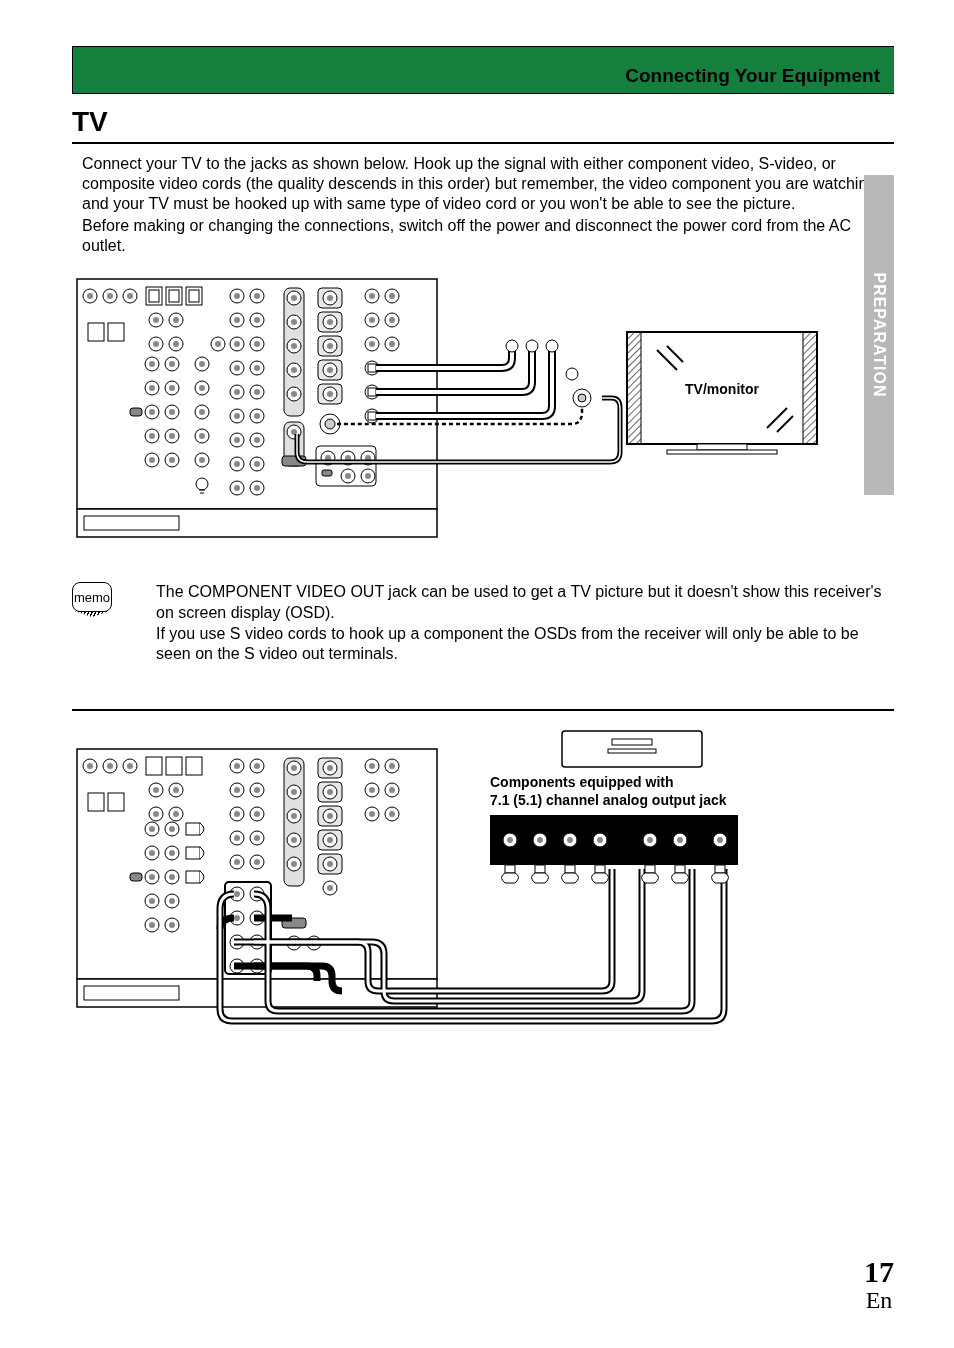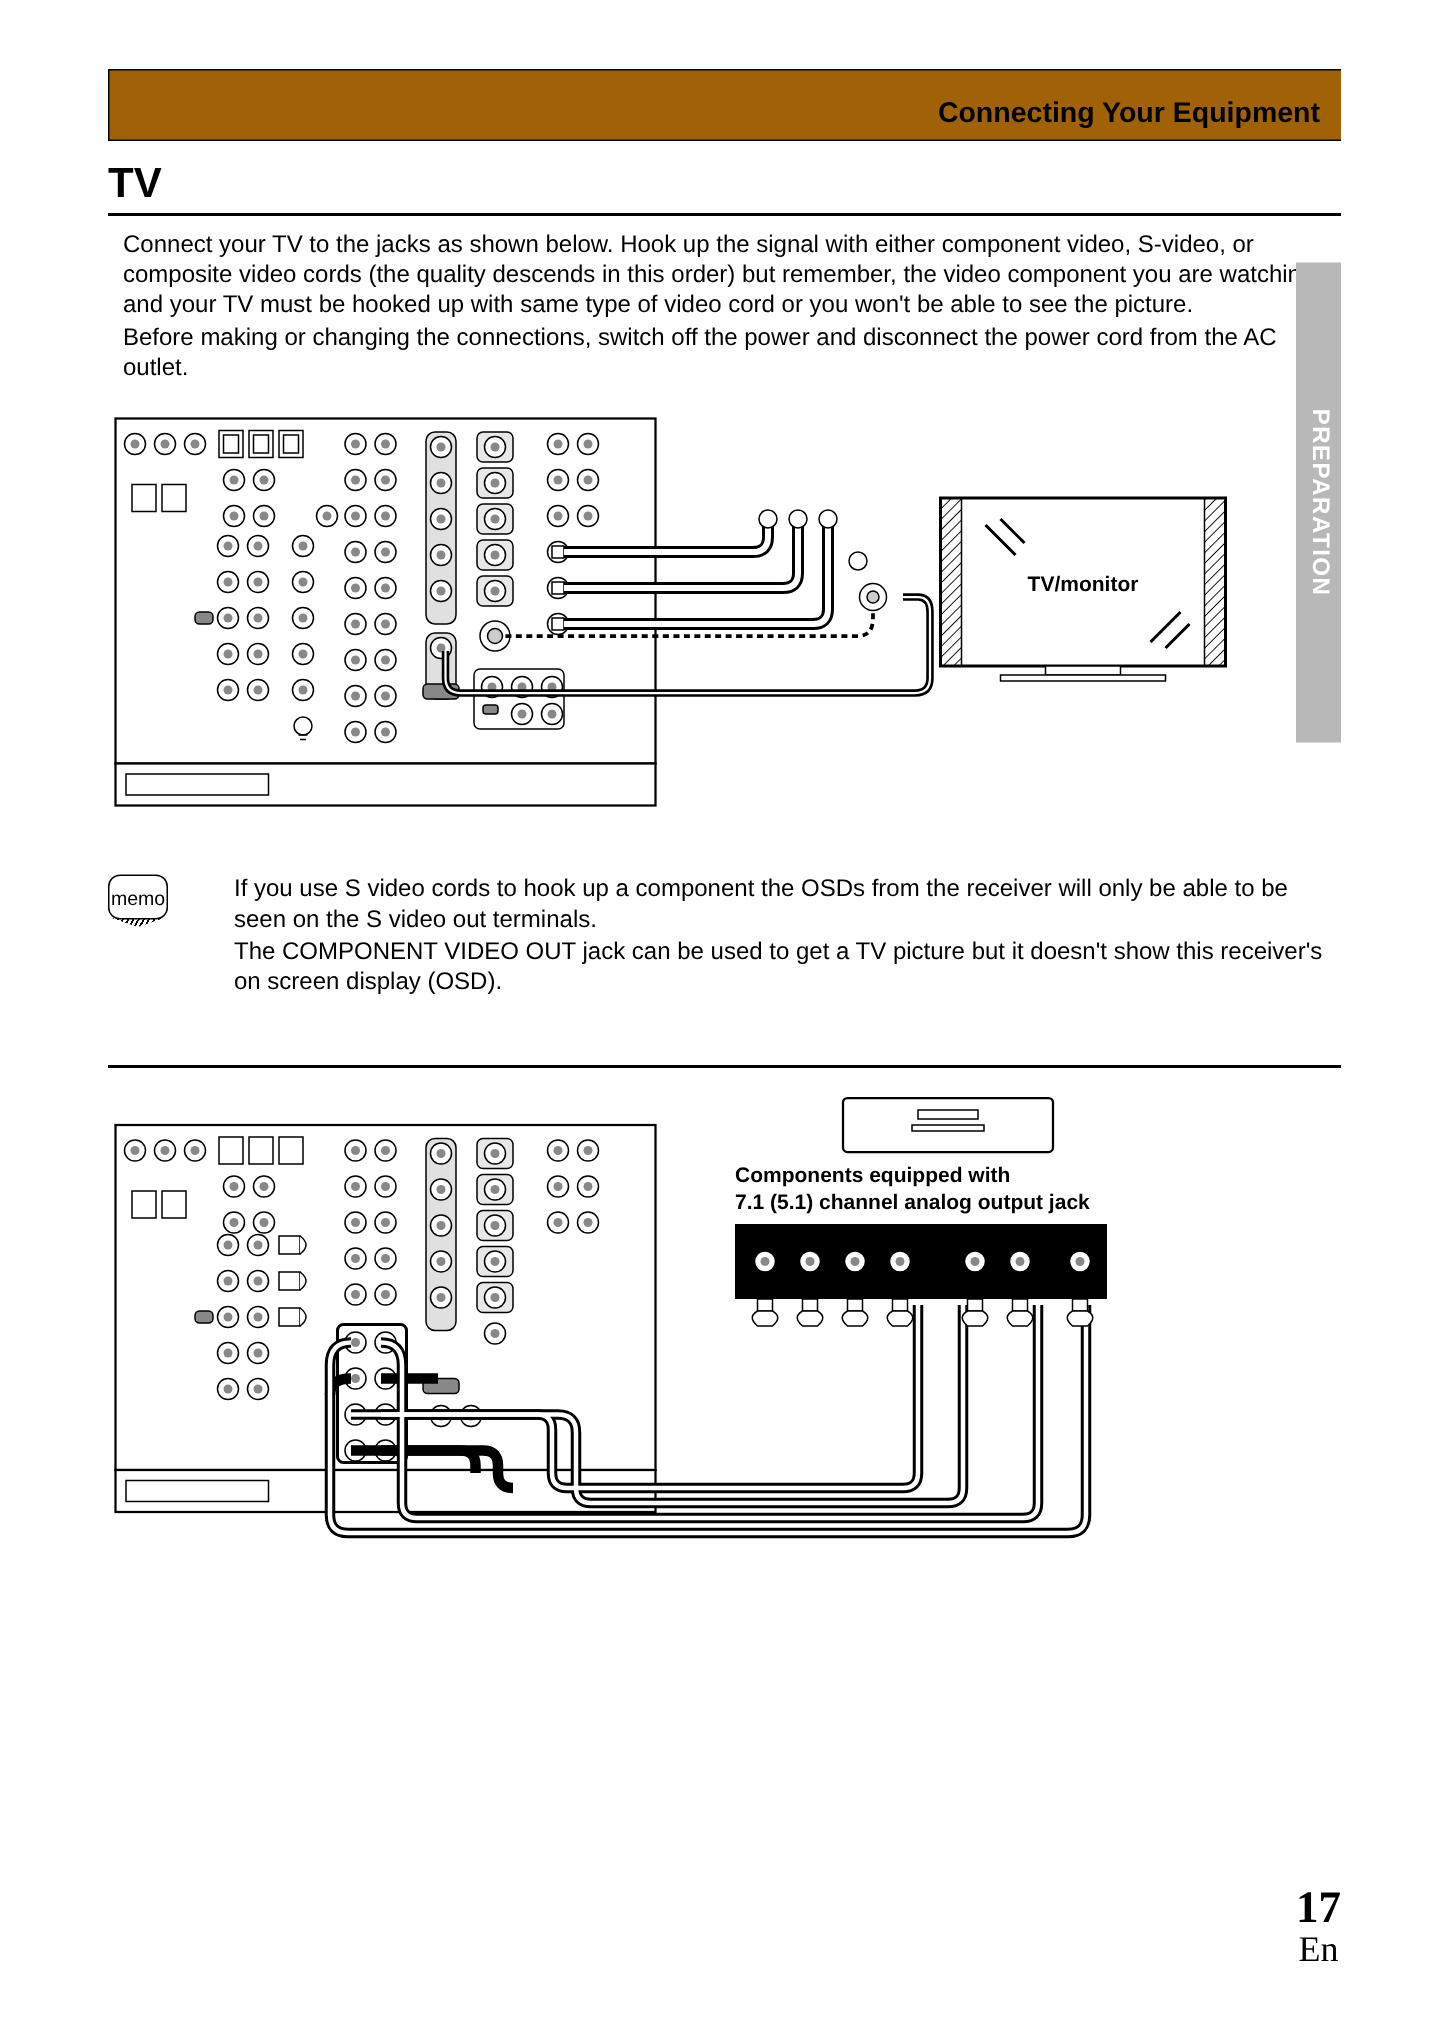--- a/index.html
+++ b/index.html
@@ -1,18 +1,18 @@
 <!DOCTYPE html>
 <html><head>
 <meta charset="utf-8">
 <style>
   * { box-sizing: border-box; margin: 0; padding: 0; }
   html, body { width: 954px; height: 1348px; background: #fff; font-family: Arial, Helvetica, sans-serif; color: #000; }
   .page { position: relative; width: 954px; height: 1348px; padding: 46px 60px 40px 72px; }
-  .header-band { position: absolute; top: 46px; left: 72px; right: 60px; height: 48px; background: #a16207; border: 1px solid #000; border-right: none; }
+  .header-band { position: absolute; top: 46px; left: 72px; right: 60px; height: 48px; background: #15803d; border: 1px solid #000; border-right: none; }
   .header-title { position: absolute; right: 14px; bottom: 6px; font-weight: bold; font-size: 19px; }
   .content { margin-top: 60px; }
   .section-title { font-size: 28px; font-weight: bold; margin-top: 10px; margin-bottom: 4px; }
   .rule { height: 2px; background: #000; margin-bottom: 10px; }
   .body-text { font-size: 16px; line-height: 1.25; margin-bottom: 2px; margin-left: 10px; }
   .diagram-wrap { margin-top: 18px; }
   .side-tab { position: absolute; right: 60px; top: 175px; width: 30px; height: 320px; background: #b8b8b8; }
   .side-tab span { position: absolute; left: 50%; top: 50%; transform: translate(-50%,-50%) rotate(90deg); transform-origin: center; font-weight: bold; color: #fff; font-size: 16px; letter-spacing: 1px; white-space: nowrap; }
   .memo-row { display: flex; margin-top: 24px; gap: 12px; }
   .memo-icon { flex: 0 0 72px; }
@@ -242,22 +242,22 @@
       </svg>
     </div>
 
     <div class="memo-row">
       <div class="memo-icon">
         <div class="memo-bubble">
             <span>memo</span>
           </div>
       </div>
       <div class="memo-text">
+        <div>The COMPONENT VIDEO OUT jack can be used to get a TV picture but it doesn't show this receiver's on screen display (OSD).</div>
         <div>If you use S video cords to hook up a component the OSDs from the receiver will only be able to be seen on the S video out terminals.</div>
-        <div>The COMPONENT VIDEO OUT jack can be used to get a TV picture but it doesn't show this receiver's on screen display (OSD).</div>
       </div>
     </div>
 
     <div class="gap"></div>
 
     <div class="rule"></div>
 
     <div class="diagram-wrap">
       <svg width="760" height="310" viewBox="0 0 760 310">
 

